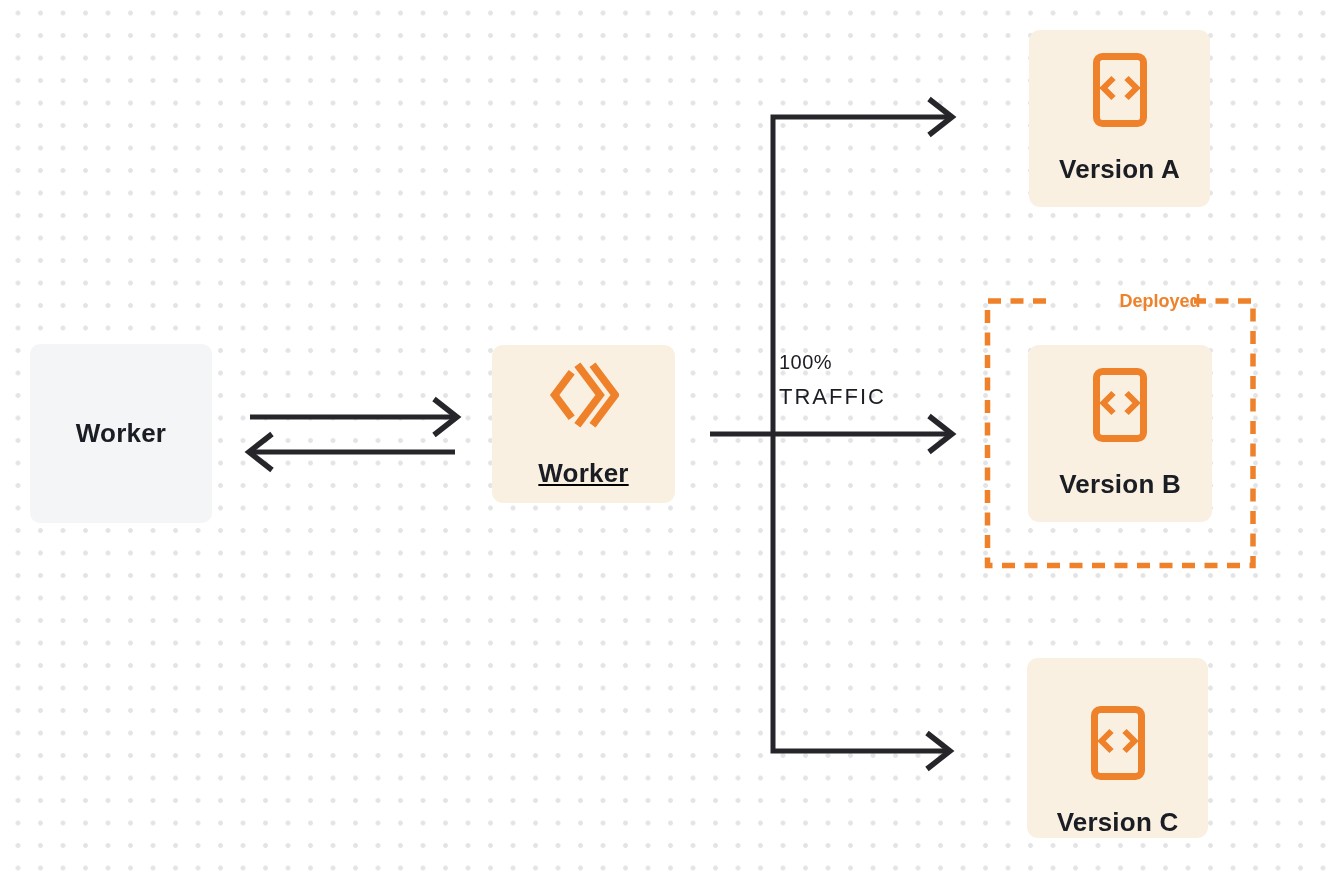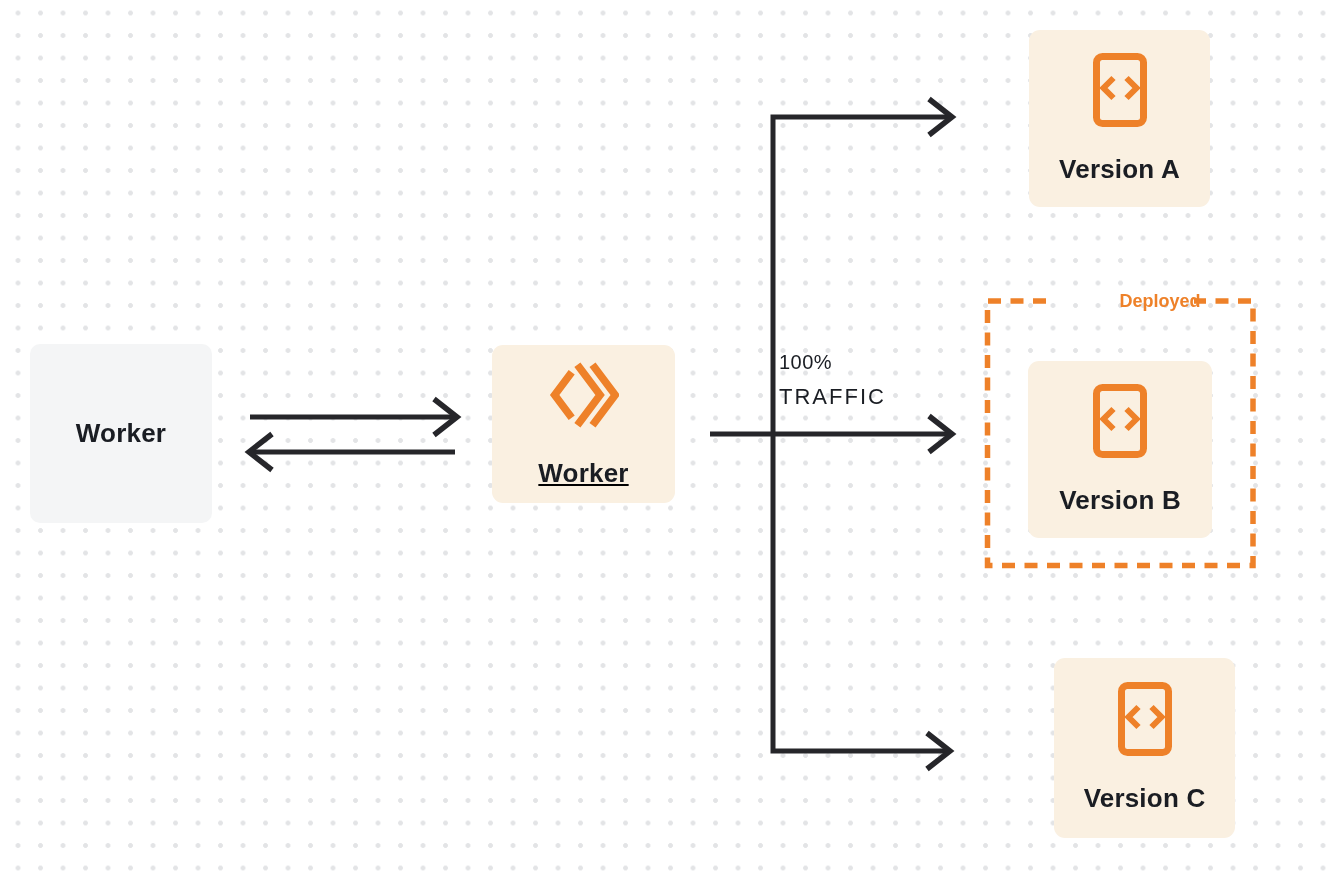--- a/index.html
+++ b/index.html
@@ -48,22 +48,22 @@
     left: 30px; top: 344px;
     width: 182px; height: 179px;
     background: #f4f5f6;
     border-radius: 10px;
   }
   .cream {
     background: #faf0e1;
   }
   .worker-node  { left: 492px;  top: 345px; width: 183px; height: 158px; text-decoration: underline; }
   .version-a    { left: 1029px; top: 30px;  width: 181px; height: 177px; }
-  .version-b    { left: 1028px; top: 345px; width: 184px; height: 177px; margin-top: 16px; }
-  .version-c    { left: 1054px; top: 658px; width: 181px; height: 180px; }
+  .version-b    { left: 1028px; top: 345px; width: 184px; height: 177px; }
+  .version-c    { left: 1027px; top: 658px; width: 181px; height: 180px; justify-content: flex-end; }
 
   .traffic-label {
     position: absolute;
     left: 779px; top: 351px;
     width: 154px;
     text-align: left;
     color: #1a1d23;
     font-weight: 400;
   }
   .traffic-label .line1 {

